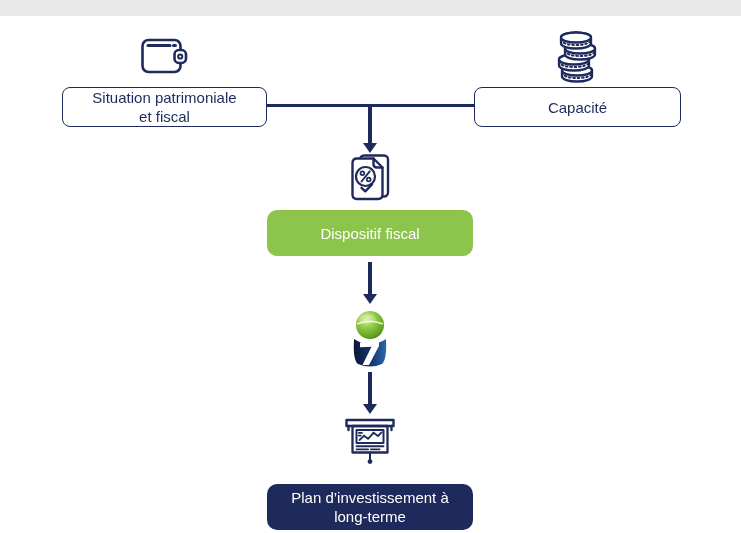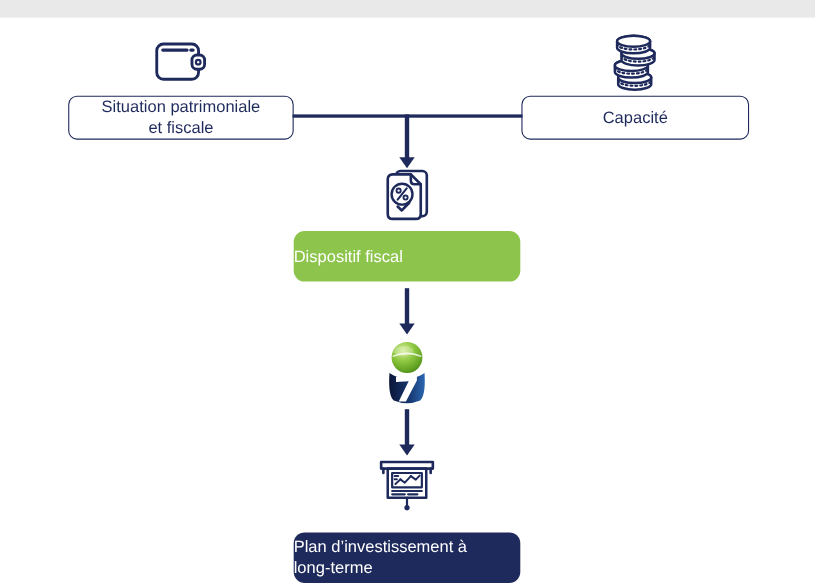--- a/index.html
+++ b/index.html
@@ -34,21 +34,21 @@
     text-align:center;
   }
   .pill{
     position:absolute;
     border-radius:10px;
     color:var(--white);
     font-size:15px;
     line-height:19px;
     display:flex;
     flex-direction:column;
-    align-items:flex-start;
+    align-items:center;
     justify-content:center;
     text-align:center;
   }
   .pill.green{background:var(--green);}
   .pill.navy{background:var(--navy);}
   .h-line{position:absolute;height:3px;background:var(--navy);}
   .v-line{position:absolute;width:3.5px;background:var(--navy);}
   .arrow-head{
     position:absolute;width:0;height:0;
     border-left:7px solid transparent;
@@ -96,21 +96,21 @@
       <g>
         <path d="M9 9.5 A15 5 0 0 1 39 9.5 L39 15.5 A15 5 0 0 1 9 15.5 Z" fill="#fff"></path>
         <ellipse cx="24" cy="9.5" rx="15" ry="5" fill="#fff"></ellipse>
         <path d="M9 12 A15 5 0 0 0 39 12" stroke-width="2" stroke-dasharray="1.6 2.7" fill="none"></path>
       </g>
     </svg>
   </div>
 
   <div class="node-box" style="left:62px;top:71px;width:205px;height:40px;">
     <span class="box-line">Situation patrimoniale</span>
-    <span class="box-line">et fiscale</span>
+    <span class="box-line">et fiscal</span>
   </div>
 
   <div class="node-box" style="left:474px;top:71px;width:207px;height:40px;gap:27px;">
     <span class="box-line">Capacité</span>
   </div>
 
   <div class="h-line" style="left:266px;top:88px;width:209px;"></div>
 
   <div class="v-line" style="left:368px;top:88px;height:40px;"></div>
   <div class="arrow-head" style="left:363px;top:127px;"></div>

